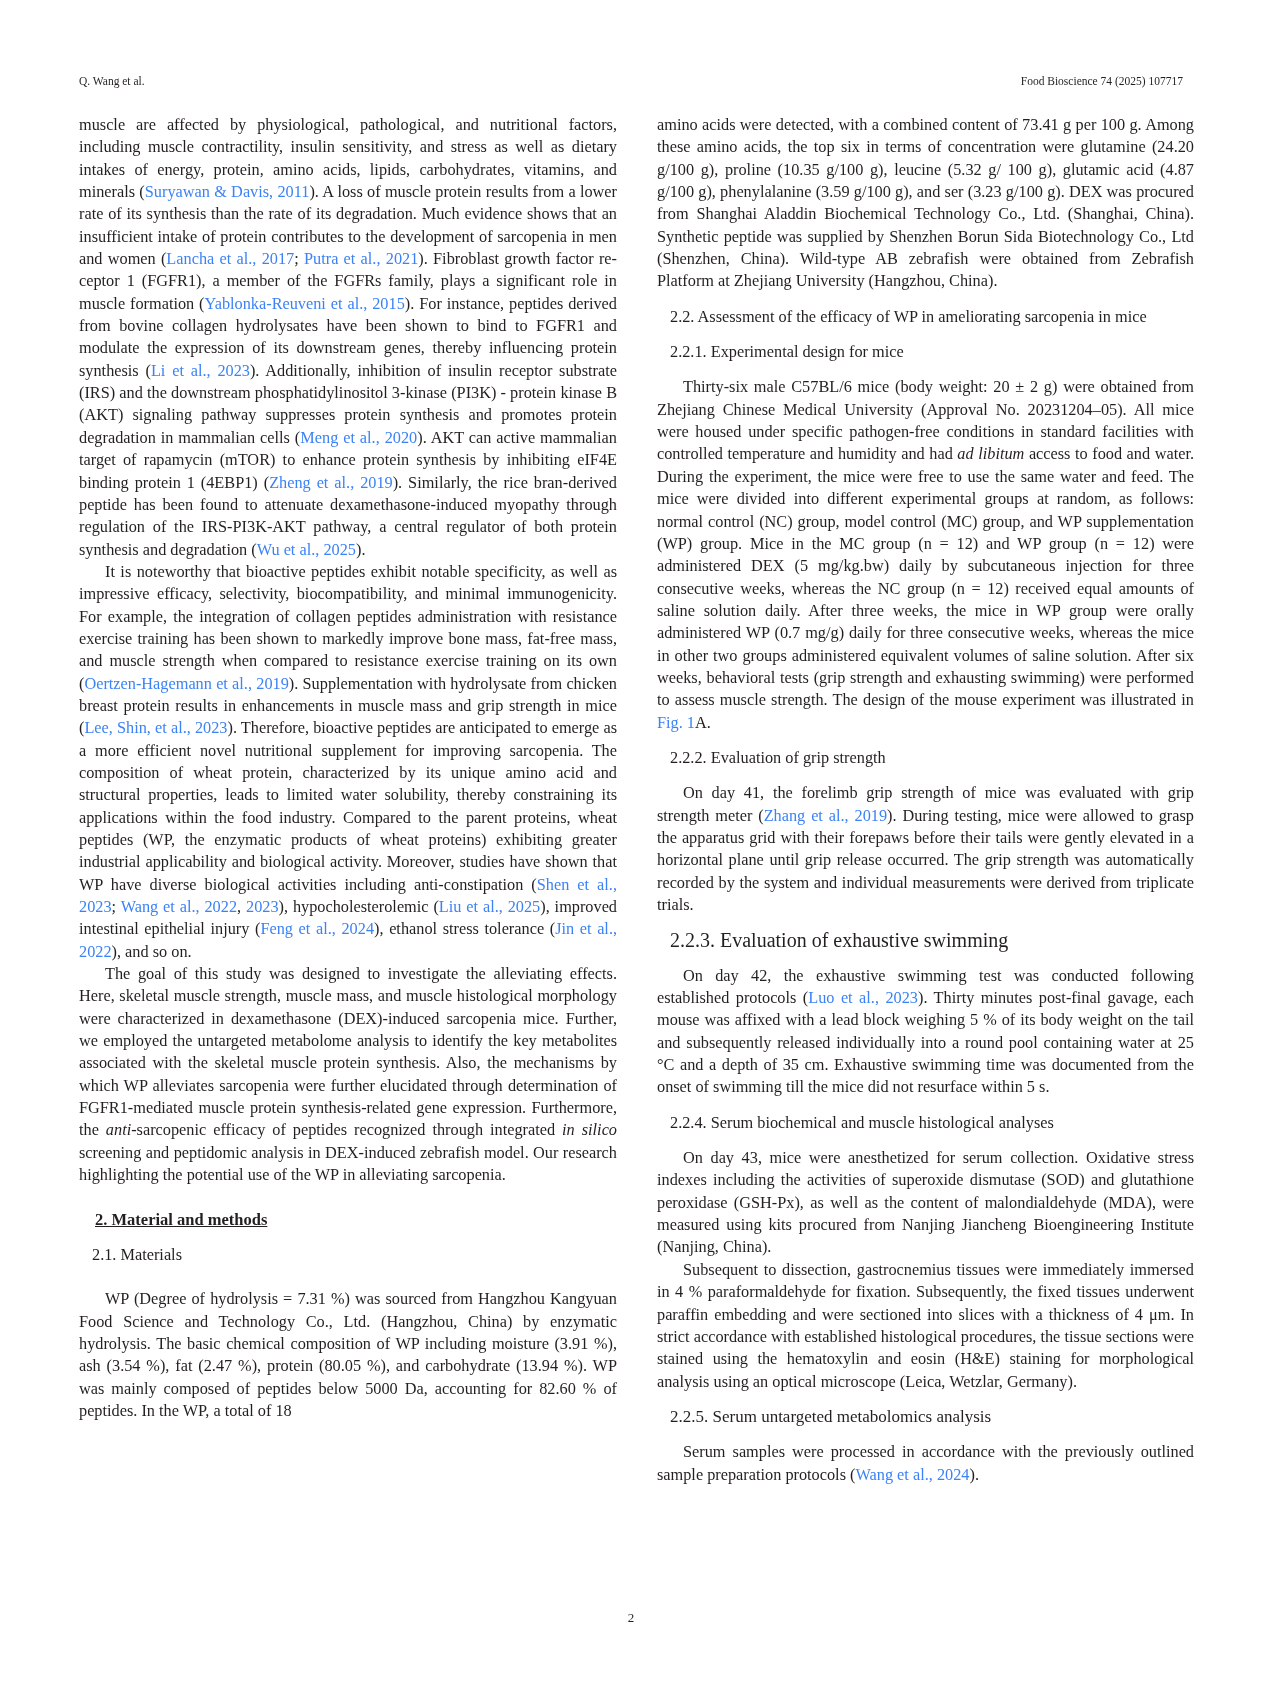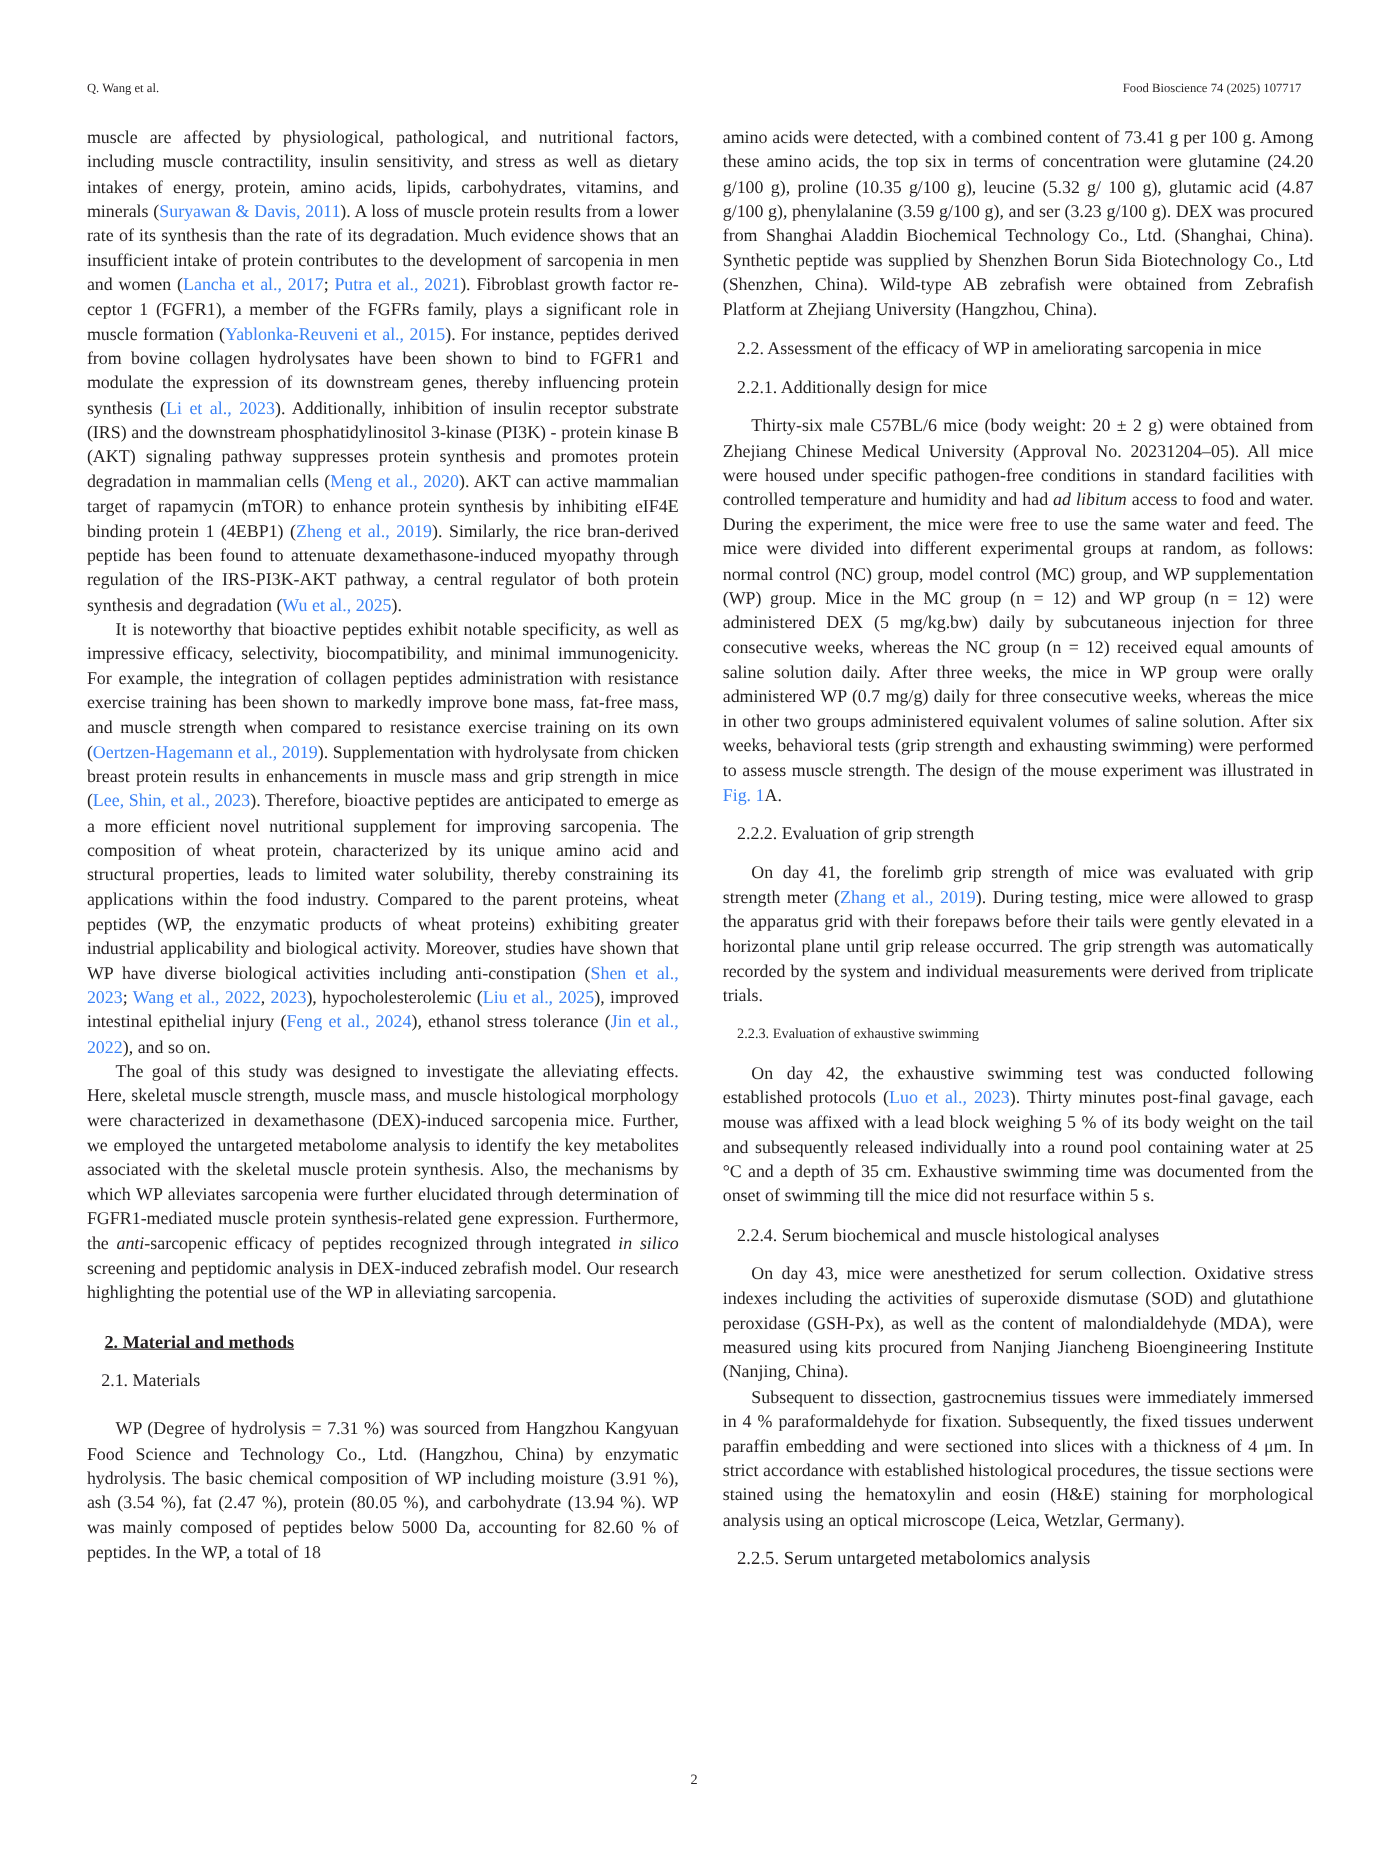--- a/index.html
+++ b/index.html
@@ -40,29 +40,30 @@
   <h2 class="sec-head" style="">2.  Material and methods</h2>
   <h3 class="subsec-head" style="font-weight: normal; font-size: 16.3px;">2.1.  Materials</h3>
   <p class="indent" style="margin-top:22px">WP (Degree of hydrolysis = 7.31 %) was sourced from Hangzhou Kangyuan Food Science and Technology Co., Ltd. (Hangzhou, China) by enzymatic hydrolysis. The basic chemical composition of WP including moisture (3.91 %), ash (3.54 %), fat (2.47 %), protein (80.05 %), and carbohydrate (13.94 %). WP was mainly composed of peptides below 5000 Da, accounting for 82.60 % of peptides. In the WP, a total of 18</p>
 </div>
 
 <div class="col col-right">
   <p>amino acids were detected, with a combined content of 73.41 g per 100 g. Among these amino acids, the top six in terms of concentration were glutamine (24.20 g/100 g), proline (10.35 g/100 g), leucine (5.32 g/ 100 g), glutamic acid (4.87 g/100 g), phenylalanine (3.59 g/100 g), and ser (3.23 g/100 g). DEX was procured from Shanghai Aladdin Biochemical Technology Co., Ltd. (Shanghai, China). Synthetic peptide was supplied by Shenzhen Borun Sida Biotechnology Co., Ltd (Shenz­hen, China). Wild-type AB zebrafish were obtained from Zebrafish Platform at Zhejiang University (Hangzhou, China).</p>
 
   <h3 class="subsec-head" style="font-weight: normal; font-size: 16.3px;">2.2.  Assessment of the efficacy of WP in ameliorating sarcopenia in mice</h3>
 
-  <h4 class="subsec-head" style="font-weight: normal; font-size: 16.3px;">2.2.1.  Additionally design for mice</h4>
+  <h4 class="subsec-head" style="font-weight: normal; font-size: 16.3px;">2.2.1.  Experimental design for mice</h4>
   <p class="indent"><span>Thirty-six male C57BL/6 mice (body weight: 20 ± 2 g) were ob­tained from Zhejiang Chinese Medical University (Approval No. 20231204–05). All mice were housed under specific pathogen-free conditions in standard facilities with controlled temperature and hu­midity and had </span><em>ad libitum</em><span> access to food and water. During the experi­ment, the mice were free to use the same water and feed. The mice were divided into different experimental groups at random, as follows: normal control (NC) group, model control (MC) group, and WP sup­plementation (WP) group. Mice in the MC group (n = 12) and WP group (n = 12) were administered DEX (5 mg/kg.bw) daily by subcutaneous injection for three consecutive weeks, whereas the NC group (n = 12) received equal amounts of saline solution daily. After three weeks, the mice in WP group were orally administered WP (0.7 mg/g) daily for three consecutive weeks, whereas the mice in other two groups administered equivalent volumes of saline solution. After six weeks, behavioral tests (grip strength and exhausting swimming) were per­formed to assess muscle strength. The design of the mouse experiment was illustrated in </span><a class="cite">Fig. 1</a><span>A.</span></p>
 
   <h4 class="subsec-head" style="font-weight: normal; font-size: 16.3px;">2.2.2.  Evaluation of grip strength</h4>
   <p class="indent"><span>On day 41, the forelimb grip strength of mice was evaluated with grip strength meter (</span><a class="cite">Zhang et al., 2019</a><span>). During testing, mice were allowed to grasp the apparatus grid with their forepaws before their tails were gently elevated in a horizontal plane until grip release occurred. The grip strength was automatically recorded by the system and indi­vidual measurements were derived from triplicate trials.</span></p>
 
-  <h4 class="subsec-head" style="font-weight: normal; font-size: 13px;">2.2.3.  Evaluation of exhaustive swimming</h4>
+  <h4 class="subsec-head" style="font-weight: normal; font-size: 20px;">2.2.3.  Evaluation of exhaustive swimming</h4>
   <p class="indent"><span>On day 42, the exhaustive swimming test was conducted following established protocols (</span><a class="cite">Luo et al., 2023</a><span>). Thirty minutes post-final gavage, each mouse was affixed with a lead block weighing 5 % of its body weight on the tail and subsequently released individually into a round pool containing water at 25 °C and a depth of 35 cm. Exhaustive swimming time was documented from the onset of swimming till the mice did not resurface within 5 s.</span></p>
 
   <h4 class="subsec-head" style="font-weight: normal; font-size: 16.3px;">2.2.4.  Serum biochemical and muscle histological analyses</h4>
   <p class="indent">On day 43, mice were anesthetized for serum collection. Oxidative stress indexes including the activities of superoxide dismutase (SOD) and glutathione peroxidase (GSH-Px), as well as the content of malon­dialdehyde (MDA), were measured using kits procured from Nanjing Jiancheng Bioengineering Institute (Nanjing, China).</p>
   <p class="indent">Subsequent to dissection, gastrocnemius tissues were immediately immersed in 4 % paraformaldehyde for fixation. Subsequently, the fixed tissues underwent paraffin embedding and were sectioned into slices with a thickness of 4 μm. In strict accordance with established histo­logical procedures, the tissue sections were stained using the hematox­ylin and eosin (H&amp;E) staining for morphological analysis using an optical microscope (Leica, Wetzlar, Germany).</p>
 
   <h4 class="subsec-head" style="font-weight: normal; font-size: 17px;">2.2.5.  Serum untargeted metabolomics analysis</h4>
+  <p class="indent"><span>Serum samples were processed in accordance with the previously outlined sample preparation protocols (</span><a class="cite">Wang et al., 2024</a><span>).</span></p>
 </div>
 
 <div class="page-number">2</div>
 
 </body></html>

